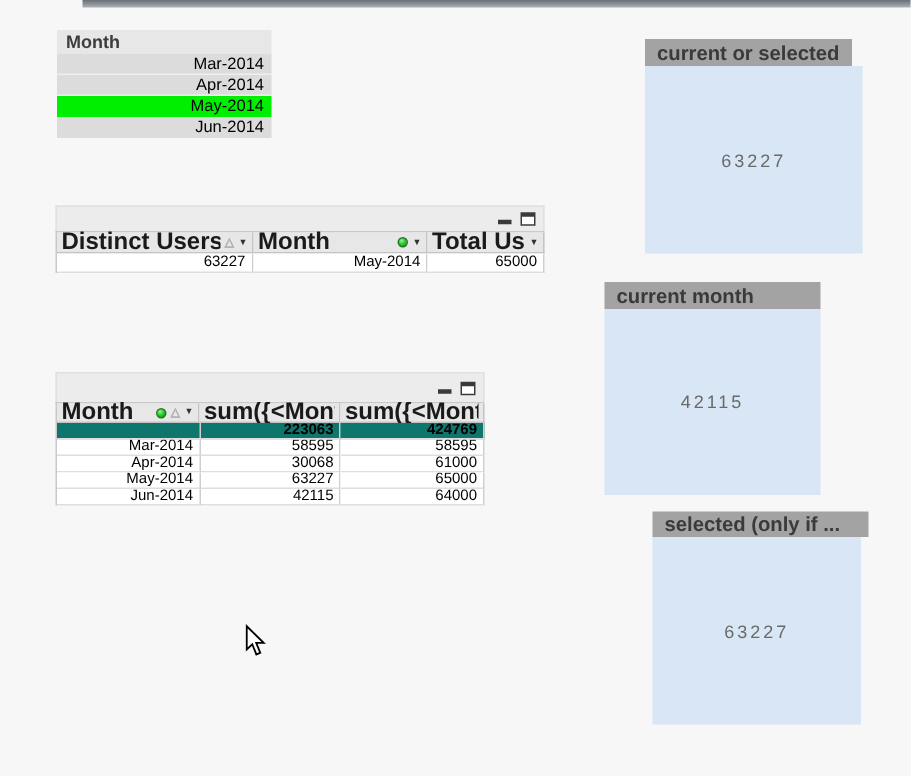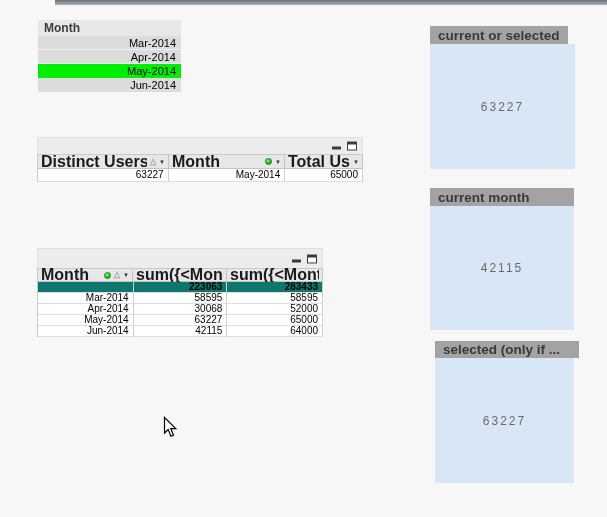--- a/index.html
+++ b/index.html
@@ -158,31 +158,31 @@
       <div class="hcell" style="width:94px;">
         <span class="hlabel">sum({&lt;Month…</span>
       </div>
       <div class="hcell" style="width:96px;">
         <span class="hlabel">sum({&lt;Month…</span>
       </div>
     </div>
     <div class="trow totals">
       <div class="cell num tot" style="width:96px;"></div>
       <div class="cell num tot" style="width:94px;">223063</div>
-      <div class="cell num tot" style="width:96px;">283433</div>
+      <div class="cell num tot" style="width:96px;">424769</div>
     </div>
     <div class="trow data">
       <div class="cell num" style="width:96px;">Mar-2014</div>
       <div class="cell num" style="width:94px;">58595</div>
       <div class="cell num" style="width:96px;">58595</div>
     </div>
     <div class="trow data">
       <div class="cell num" style="width:96px;">Apr-2014</div>
       <div class="cell num" style="width:94px;">30068</div>
-      <div class="cell num" style="width:96px;">52000</div>
+      <div class="cell num" style="width:96px;">61000</div>
     </div>
     <div class="trow data">
       <div class="cell num" style="width:96px;">May-2014</div>
       <div class="cell num" style="width:94px;">63227</div>
       <div class="cell num" style="width:96px;">65000</div>
     </div>
     <div class="trow data">
       <div class="cell num" style="width:96px;">Jun-2014</div>
       <div class="cell num" style="width:94px;">42115</div>
       <div class="cell num" style="width:96px;">64000</div>
@@ -190,21 +190,21 @@
   </div>
 </div>
 
 <div class="abs" style="left:430px; top:26px;">
   <div class="kpi-caption" style="width:138px; height:18px;">current or selected</div>
   <div class="kpi-body" style="width:145px; height:125px;">
     <span class="kpi-value">63227</span>
   </div>
 </div>
 
-<div class="abs" style="left:430px; top:188px;">
+<div class="abs" style="left:403px; top:188px;">
   <div class="kpi-caption" style="width:144px; height:18px;">current month</div>
   <div class="kpi-body" style="width:144px; height:124px;">
     <span class="kpi-value">42115</span>
   </div>
 </div>
 
 <div class="abs" style="left:435px; top:341px;">
   <div class="kpi-caption" style="width:144px; height:17px;">selected (only if ...</div>
   <div class="kpi-body" style="width:139px; height:125px;">
     <span class="kpi-value">63227</span>

